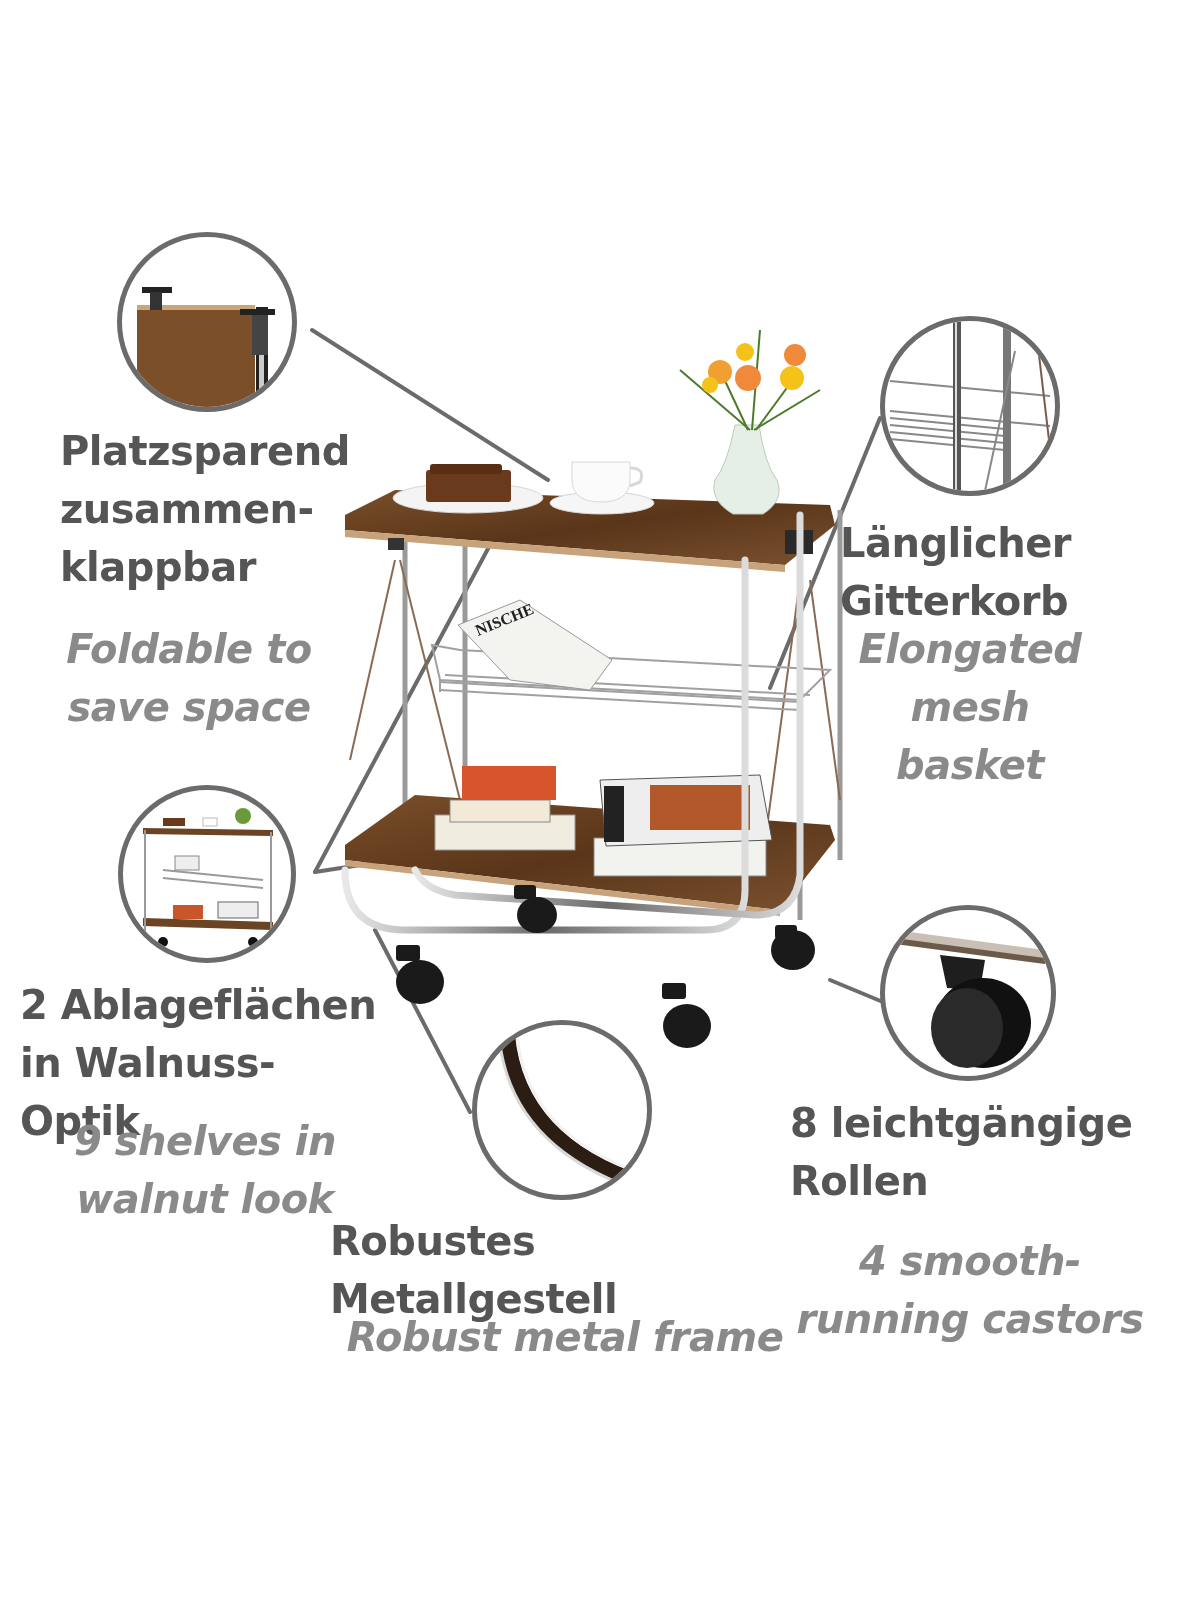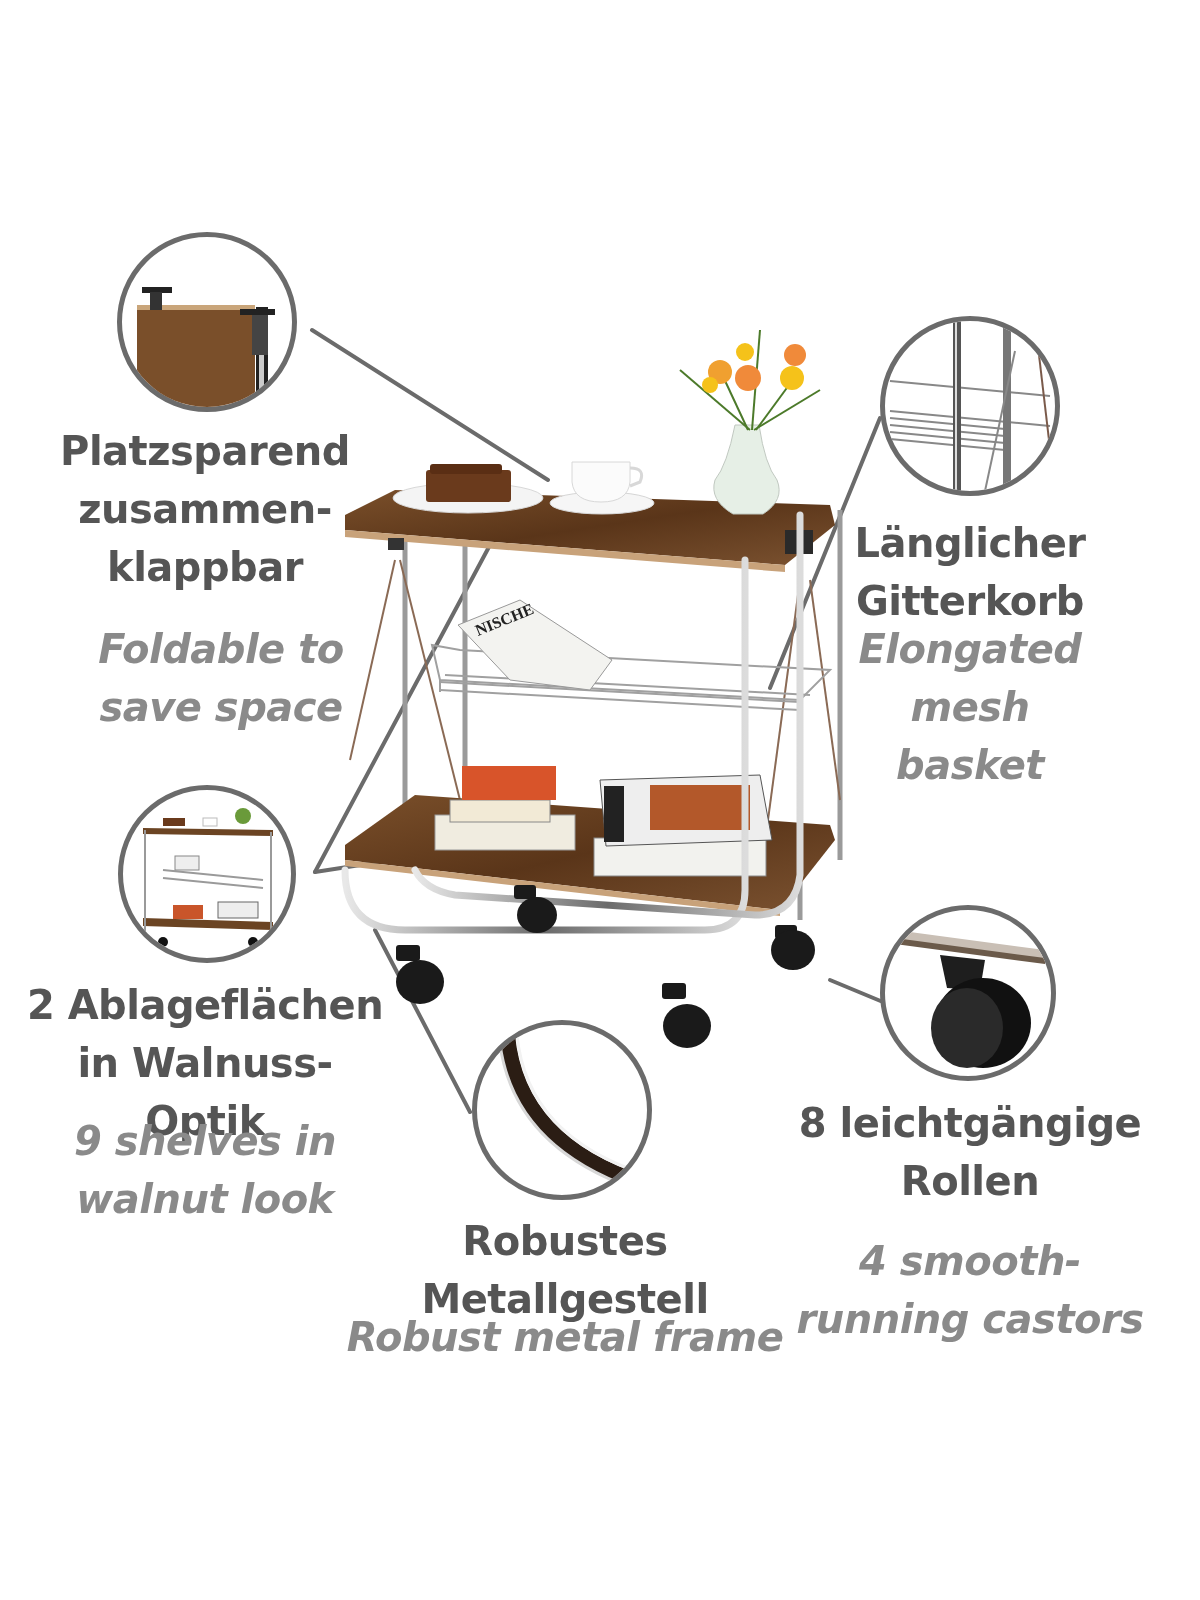--- a/index.html
+++ b/index.html
@@ -1,17 +1,17 @@
 <!DOCTYPE html>
 <html><head>
 <meta charset="utf-8">
 <style>
   html, body { margin:0; padding:0; background:#ffffff; }
   body { width:1200px; height:1600px; position:relative; overflow:hidden; font-family:"DejaVu Sans", sans-serif; }
-  .label-de { position:absolute; color:#555555; font-weight:bold; font-size:40px; line-height:58px; text-align:center; letter-spacing:-0.5px; }
+  .label-de { position:absolute; color:#555555; font-weight:bold; font-size:40px; line-height:58px; text-align:left; letter-spacing:-0.5px; }
   .label-en { position:absolute; color:#8a8a8a; font-weight:bold; font-style:italic; font-size:40px; line-height:58px; text-align:center; letter-spacing:-0.5px; }
   .block { white-space:pre-line; }
   .circle { position:absolute; border:5px solid #6b6b6b; border-radius:50%; background:#ffffff; overflow:hidden; box-sizing:border-box; }
   svg.layer { position:absolute; left:0; top:0; }
 </style>
 </head>
 <body>
 
 <svg class="layer" width="1200" height="1600">
   <g stroke="#6b6b6b" stroke-width="4" stroke-linecap="round" fill="none">
@@ -189,21 +189,21 @@
   <svg width="170" height="170" viewBox="0 0 170 170">
     <path d="M30 10 q10 110 140 150" stroke="#2b1d14" stroke-width="16" fill="none"></path>
     <path d="M22 10 q10 115 148 158" stroke="#d8d8d8" stroke-width="3" fill="none"></path>
     <path d="M40 10 q10 102 130 140" stroke="#f2f2f2" stroke-width="3" fill="none"></path>
   </svg>
 </div>
 
 <div class="label-de block" style="left:60px;top:422px;width:290px;">Platzsparend
 zusammen-
 klappbar</div>
-<div class="label-en block" style="left:76px;top:620px;width:290px;">Foldable to
+<div class="label-en block" style="left:44px;top:620px;width:290px;">Foldable to
 save space</div>
 
 <div class="label-de block" style="left:840px;top:514px;width:260px;">Länglicher
 Gitterkorb</div>
 <div class="label-en block" style="left:840px;top:620px;width:260px;">Elongated
 mesh
 basket</div>
 
 <div class="label-de block" style="left:20px;top:976px;width:370px;">2 Ablageflächen
 in Walnuss-Optik</div>

